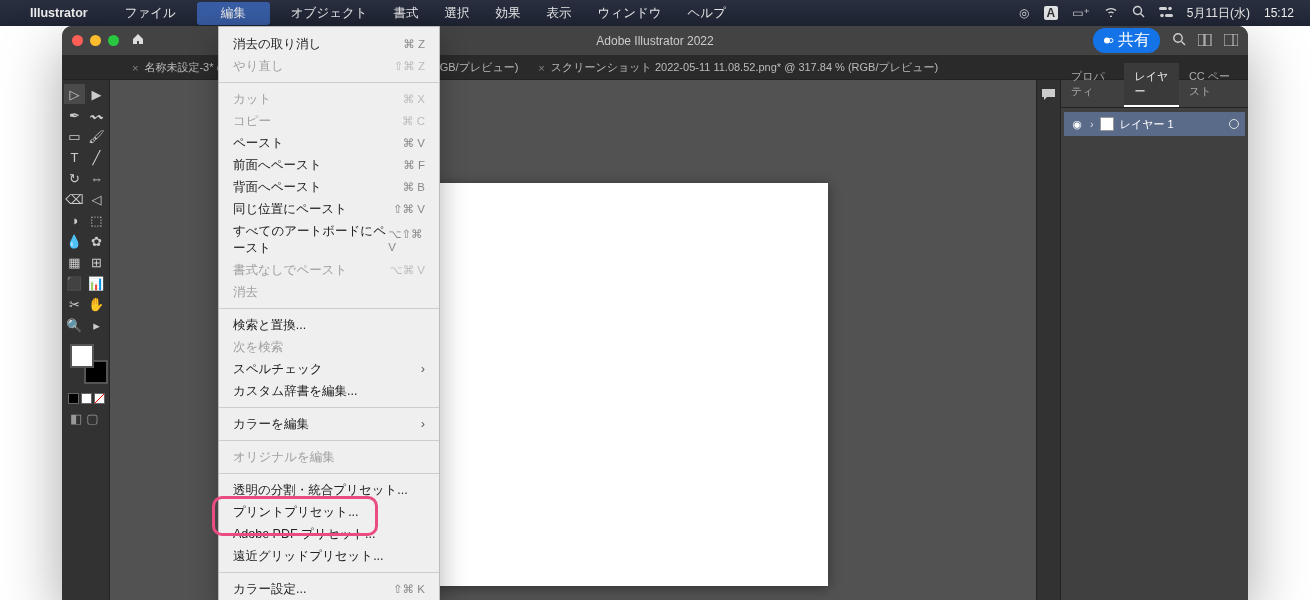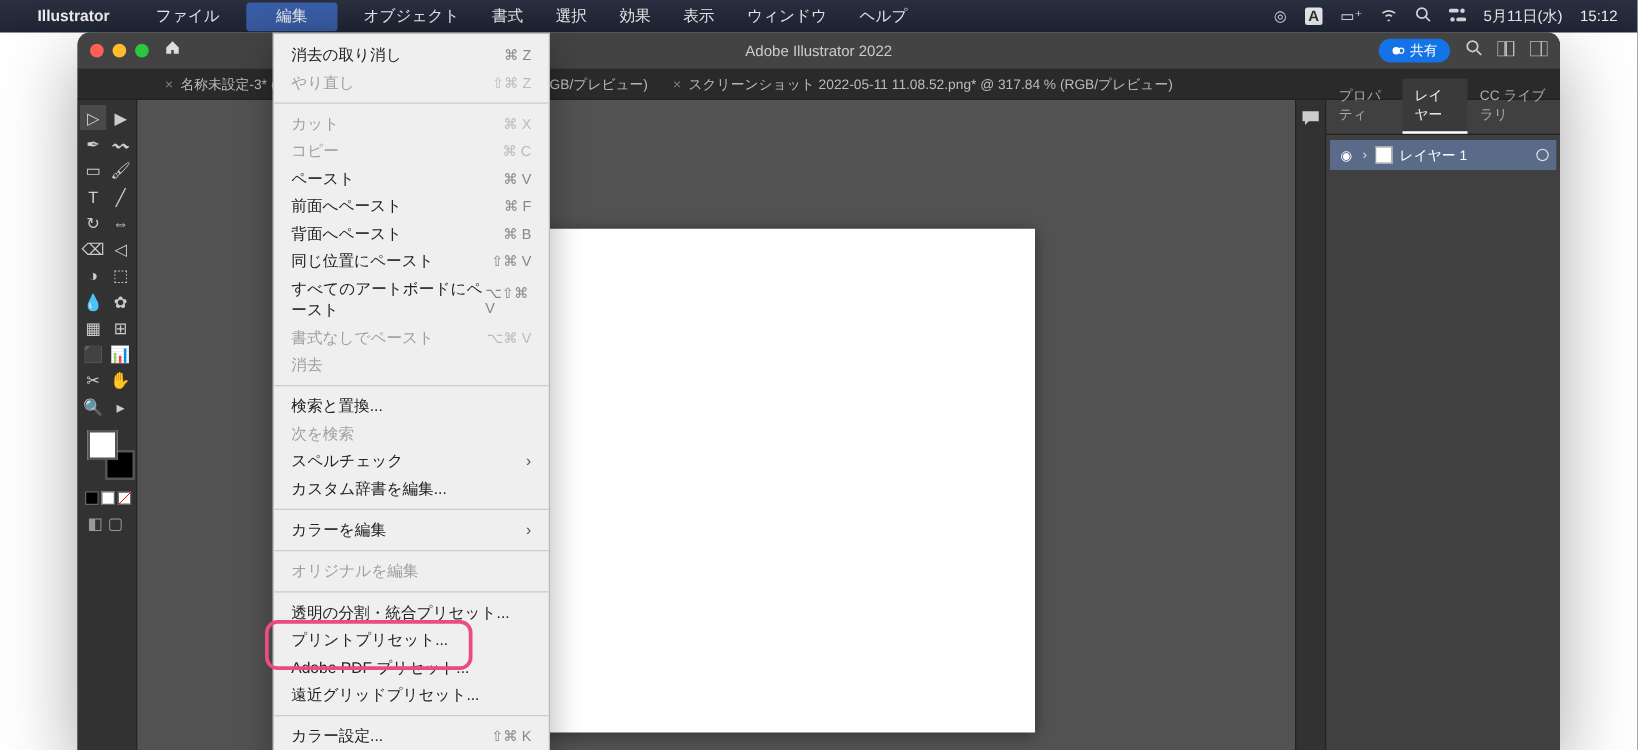--- a/index.html
+++ b/index.html
@@ -19,21 +19,21 @@
     .app-shell { position: absolute; top: 26px; left: 62px; right: 62px; bottom: 0; background: #323232; border-radius: 10px 10px 0 0; box-shadow: 0 20px 60px rgba(0,0,0,.35); overflow: hidden; }
     
     
     .titlebar { height: 30px; background: #434343; display: flex; align-items: center; padding: 0 10px; border-bottom: 1px solid #2a2a2a; position: relative; }
     .traffic { display: flex; gap: 7px; }
     .traffic span { width: 11px; height: 11px; border-radius: 50%; }
     .tl-r { background: #ff5f57; } .tl-y { background: #ffbd2e; } .tl-g { background: #28c840; }
     .home-ico { margin-left: 12px; color: #ddd; }
     .title { position: absolute; left: 50%; transform: translateX(-50%); color: #ccc; font-size: 12px; }
     .tb-right { margin-left: auto; display: flex; gap: 12px; align-items: center; color: #ccc; }
-    .share-btn { background: #1473e6; border-radius: 12px; padding: 2px 10px; color: #fff; font-size: 11px; display: flex; align-items: center; gap: 4px; }
+    .share-btn { background: #1473e6; border-radius: 12px; padding: 2px 10px; color: #fff; font-size: 16px; display: flex; align-items: center; gap: 4px; }
     
     
     .tabs-row { height: 24px; background: #2a2a2a; display: flex; align-items: center; font-size: 11px; color: #bbb; padding-left: 60px; border-bottom: 1px solid #222; position: relative; }
     .tab { padding: 5px 10px; display: flex; gap: 6px; align-items: center; }
     .tab .x { opacity: .6; }
     
     
     .workspace { position: absolute; top: 54px; bottom: 0; left: 0; right: 0; display: flex; background: #525252; }
     
     
@@ -246,21 +246,21 @@
     <div class="right-col">
       <span><svg width="15" height="14" viewBox="0 0 15 14">
             <path d="M1 1h13v8H6l-3 3V9H1z" fill="#ccc"></path>
           </svg></span>
     </div>
 
     <div class="right-panels">
       <div class="panel-tabs">
         <span class="panel-tab">プロパティ</span>
         <span class="panel-tab active">レイヤー</span>
-        <span class="panel-tab">CC ライブラリ</span>
+        <span class="panel-tab">CC ペースト</span>
       </div>
       <div class="layer-row">
         <span class="eye">◉</span>
         <span style="color:#ddd">›</span>
         <span class="layer-thumb"></span>
         <span>レイヤー 1</span>
         <span class="layer-target"></span>
       </div>
     </div>
   </div>

